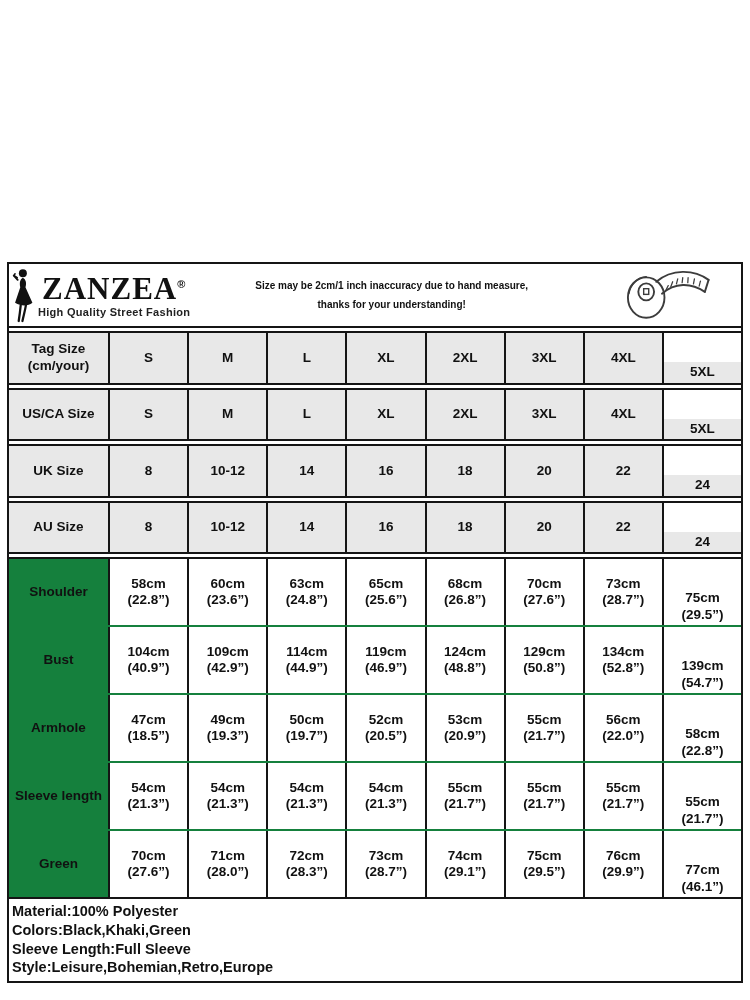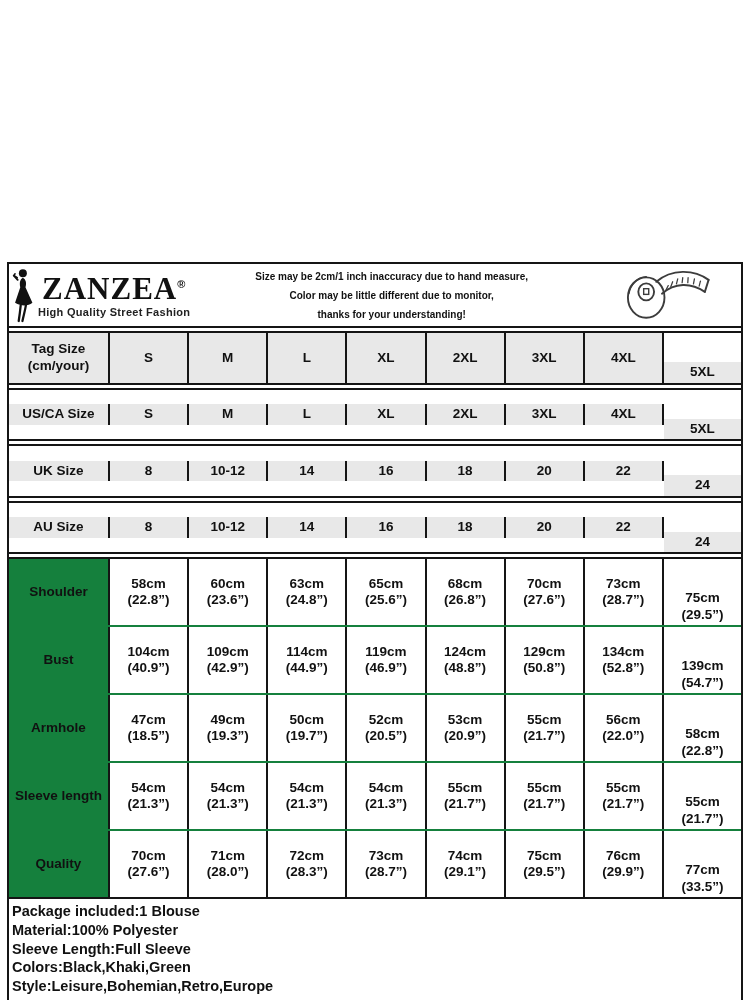--- a/index.html
+++ b/index.html
@@ -22,21 +22,21 @@
 
   
   .row { display:flex; align-items:stretch; }
   .cell { flex:1 1 0; border-right:2px solid #151515; display:flex; flex-direction:column; align-items:center; justify-content:center; font-weight:bold; font-size:13.5px; line-height:16.5px; text-align:center; padding:2px 1px; }
   .row .cell:last-child { border-right:none;margin-top:29px; }
   .lbl { flex:0 0 101px; background:#15803d; }
   .band .cell { background:#e8e8e8; }
   .gap { margin-top:3px; border-top:2px solid #151515; }
   .bb { border-bottom:2px solid #151515; }
   .tl { border-top:2px solid #15803d; }
-  .h1 { min-height:27px;align-items:center; }
+  .h1 { min-height:27px; }
   .h2 { min-height:36px; }
   .ln { display:block; }
 
   
   .footer { padding:3px 3px 4px 3px; }
   .pline { font-weight:bold; font-size:14.5px; line-height:18.8px; white-space:nowrap; }
 </style>
 </head>
 <body>
 
@@ -53,21 +53,20 @@
           <path d="M13.5,43 C12.8,50 12,56 11.2,61" stroke="#111" stroke-width="2.6" fill="none" stroke-linecap="round"></path>
           <path d="M19.5,43 C18.5,49 17,54 15.5,61" stroke="#111" stroke-width="2.6" fill="none" stroke-linecap="round"></path>
         </svg>
         <div class="brandtxt">
           <div class="zanzea"><span>ZANZEA</span><sup class="reg">®</sup></div>
           <div class="tagline">High Quality Street Fashion</div>
         </div>
       </div>
       <div class="disc">
         <div>Size may be 2cm/1 inch inaccuracy due to hand measure,</div>
-        <div>Color may be little different due to monitor,</div>
         <div>thanks for your understanding!</div>
       </div>
       <div class="tapewrap">
         <svg class="tape-svg" viewBox="0 0 150 92" fill="none" stroke="#3c3c3c" stroke-width="3" stroke-linecap="round">
           <ellipse cx="42" cy="50" rx="29" ry="32"></ellipse>
           <ellipse cx="42" cy="41" rx="12.5" ry="13.5"></ellipse>
           <path d="M42,17 C28,18 17,29 14.5,44" stroke-width="2.4"></path>
           <rect x="38" y="36" width="8" height="9" stroke-width="2.2"></rect>
           <path d="M58,25 C82,4 118,5 141,22"></path>
           <path d="M67,44 C87,26 113,26 135,41"></path>
@@ -272,21 +271,21 @@
           <span class="ln">55cm</span>
           <span class="ln">(21.7”)</span>
         </div>
       <div class="cell">
           <span class="ln">55cm</span>
           <span class="ln">(21.7”)</span>
         </div>
     </div>
 
     <div class="row tl bb h2">
-      <div class="cell lbl">Quality</div>
+      <div class="cell lbl">Green</div>
       <div class="cell">
           <span class="ln">70cm</span>
           <span class="ln">(27.6”)</span>
         </div>
       <div class="cell">
           <span class="ln">71cm</span>
           <span class="ln">(28.0”)</span>
         </div>
       <div class="cell">
           <span class="ln">72cm</span>
@@ -303,26 +302,25 @@
       <div class="cell">
           <span class="ln">75cm</span>
           <span class="ln">(29.5”)</span>
         </div>
       <div class="cell">
           <span class="ln">76cm</span>
           <span class="ln">(29.9”)</span>
         </div>
       <div class="cell">
           <span class="ln">77cm</span>
-          <span class="ln">(33.5”)</span>
+          <span class="ln">(46.1”)</span>
         </div>
     </div>
 
     <div class="footer">
-      <div class="pline">Package included:1 Blouse</div>
       <div class="pline">Material:100% Polyester</div>
+      <div class="pline">Colors:Black,Khaki,Green</div>
       <div class="pline">Sleeve Length:Full Sleeve</div>
-      <div class="pline">Colors:Black,Khaki,Green</div>
       <div class="pline">Style:Leisure,Bohemian,Retro,Europe</div>
     </div>
 
   </div>
 </div>
 
 </body></html>

